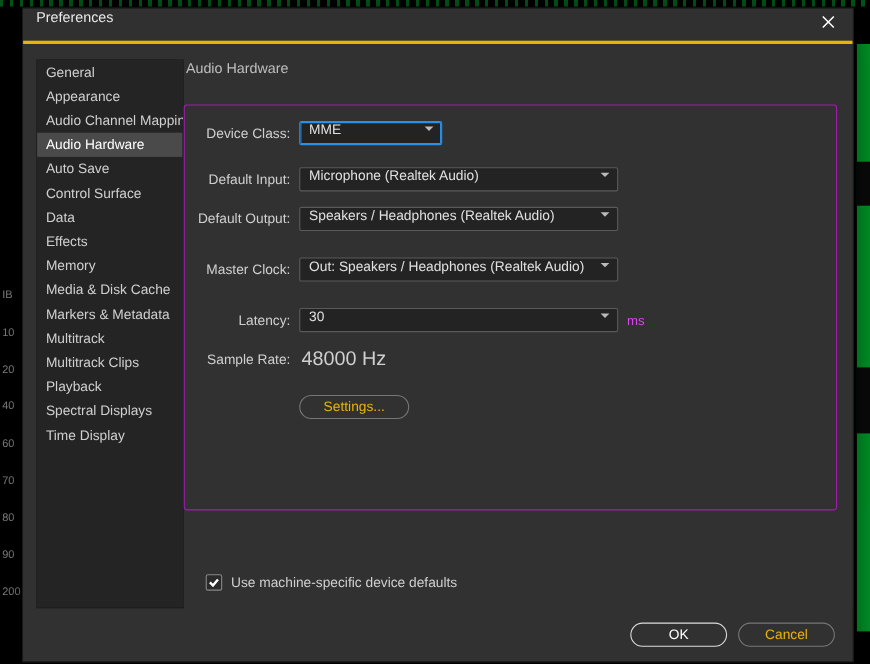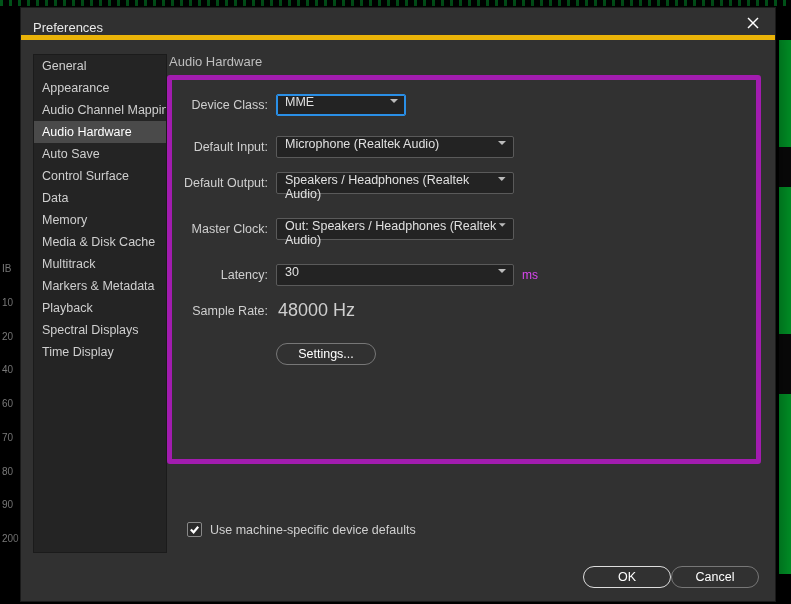--- a/index.html
+++ b/index.html
@@ -39,24 +39,24 @@
     left: 20px; top: 7px;
     width: 756px; height: 595px;
     background: #313131;
     border: 1px solid #1a1a1a;
     box-shadow: 0 8px 30px rgba(0,0,0,0.6);
     display: flex; flex-direction: column;
   }
   .titlebar {
     height: 32px;
     background: #303030;
-    display: flex; align-items: flex-end; justify-content: space-between;
+    display: flex; align-items: flex-start; justify-content: space-between;
     padding: 0 10px 0 12px;
     color: #e8e8e8; font-size: 13px;
-    border-bottom: 5px solid #eab308;
+    border-bottom: 3px solid #eab308;
   }
   .close-x {
     width: 24px; height: 24px;
     display:flex; align-items:center; justify-content:center;
     color:#e0e0e0; cursor:pointer;
   }
   .close-x svg { width:12px; height:12px; stroke:#fff; stroke-width:1.4; }
 
   .body {
     flex:1; display:flex; padding: 14px 14px 0 12px; gap: 0;
@@ -87,23 +87,24 @@
     flex:1;
     display:flex; flex-direction:column;
     color:#cfcfcf;
   }
   .panel-title {
     font-size: 13px; color:#bfbfbf;
     margin-bottom: 6px;
     padding-left: 2px;
   }
   .fieldset {
-    border: 5px solid #a21caf;
+    border: 1px solid #a21caf;
     border-radius: 3px;
-    padding: 14px 14px 24px 10px;
+    padding: 14px 14px 12px 10px;
+    margin-top: 20px;
   }
   .row {
     display:flex; align-items:center;
     margin-bottom: 14px;
   }
   .row:last-child { margin-bottom:0; }
   .lab {
     width: 94px;
     text-align: right;
     font-size: 12.5px;
@@ -123,31 +124,31 @@
   }
   .dropdown.focused {
     border: 1px solid #2a8fe6;
     box-shadow: 0 0 0 1px #2a8fe6 inset;
   }
   .dropdown .chev {
     width:10px; height:10px;
   }
   .dropdown .chev svg { width:100%; height:100%; fill:#bbb; }
   .w1 { width: 130px; }
-  .w2 { width: 238px; }
+  .w2 { width: 290px; }
   .suffix { font-size:12px; color:#d946ef; padding-left:8px; }
   .static-val { font-size:18px; color:#cfcfcf; padding-left:2px; }
 
   .pill-btn {
     height: 22px;
     min-width: 100px;
     border: 1px solid #777;
     border-radius: 11px;
     background: transparent;
-    color:#ffffff;
+    color:#eab308;
     font-size: 12.5px;
     display:flex; align-items:center; justify-content:center;
     cursor:pointer;
     padding: 0 14px;
   }
 
   .checkbox-row {
     display:flex; align-items:center; gap:8px;
     font-size:12.5px; color:#cfcfcf;
     margin-top: 58px;
@@ -157,21 +158,21 @@
     width:15px; height:15px;
     border:1px solid #888; border-radius:2px;
     background:#2a2a2a;
     display:flex; align-items:center; justify-content:center;
   }
   .check svg { width:11px; height:11px; stroke:#fff; stroke-width:2.4; fill:none; }
 
   .footer {
     height: 48px;
     display:flex; align-items:center; justify-content:flex-end;
-    padding-right: 16px;
+    gap: 10px; padding-right: 16px;
   }
   .footer .pill-btn { min-width:88px; }
   .btn-primary { border-color:#ddd; color:#fff; }
 </style>
 </head>
 <body>
 
 <div class="bg-topbar"></div>
 <div class="bg-wave"></div>
 <div class="bg-ruler">
@@ -199,24 +200,26 @@
 
   <div class="body">
     <div class="sidebar">
       <div class="sidebar-item">General</div>
       <div class="sidebar-item">Appearance</div>
       <div class="sidebar-item">Audio Channel Mapping</div>
       <div class="sidebar-item selected">Audio Hardware</div>
       <div class="sidebar-item">Auto Save</div>
       <div class="sidebar-item">Control Surface</div>
       <div class="sidebar-item">Data</div>
+      <div class="sidebar-item">Effects</div>
       <div class="sidebar-item">Memory</div>
       <div class="sidebar-item">Media &amp; Disk Cache</div>
+      <div class="sidebar-item">Markers &amp; Metadata</div>
       <div class="sidebar-item">Multitrack</div>
-      <div class="sidebar-item">Markers &amp; Metadata</div>
+      <div class="sidebar-item">Multitrack Clips</div>
       <div class="sidebar-item">Playback</div>
       <div class="sidebar-item">Spectral Displays</div>
       <div class="sidebar-item">Time Display</div>
     </div>
 
     <div class="main">
       <div class="panel-title">Audio Hardware</div>
 
       <div class="fieldset">
 

